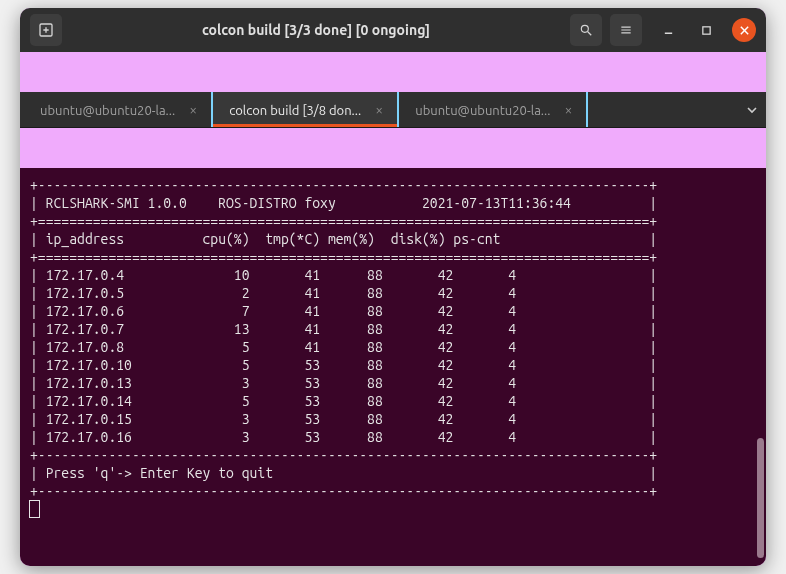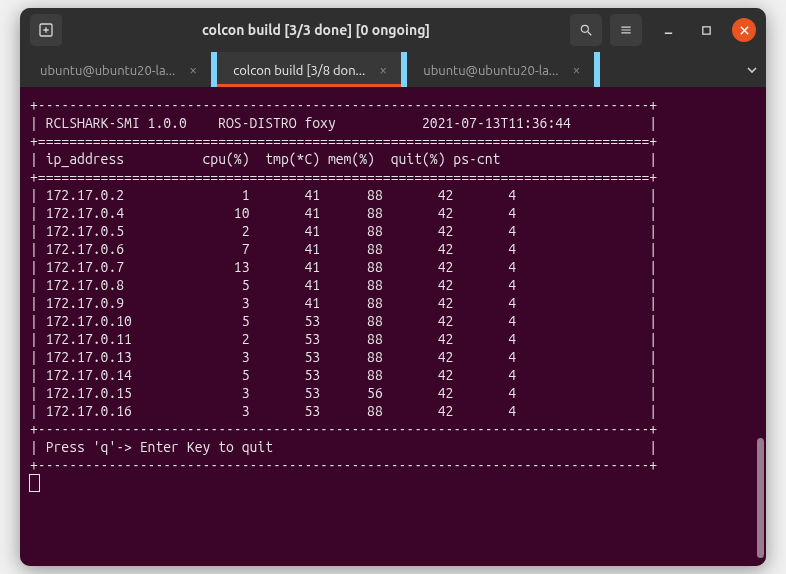--- a/index.html
+++ b/index.html
@@ -10,26 +10,27 @@
     height: 574px;
     overflow: hidden;
     position: relative;
   }
   .window {
     position: absolute;
     top: 8px;
     left: 20px;
     width: 746px;
     height: 558px;
-    background: #a16207;
+    background: #f0abfc;
     border-radius: 10px;
     box-shadow: 0 4px 20px rgba(0,0,0,0.4);
     overflow: hidden;
     display: flex;
     flex-direction: column;
+    gap: 40px;
   }
   .titlebar {
     height: 44px;
     background: #2f2f2f;
     display: flex;
     align-items: center;
     padding: 0 10px;
     gap: 8px;
   }
   .titlebar-left {
@@ -88,21 +89,21 @@
   }
   .tab {
     display: flex;
     align-items: center;
     padding: 0 10px 0 16px;
     gap: 10px;
     color: #a0a0a0;
     font-size: 13px;
     cursor: pointer;
     max-width: 220px;
-    border-right: 6px solid #7dd3fc;
+    border-right: 2px solid #7dd3fc;
   }
   .tab.active {
     color: #eaeaea;
     box-shadow: inset 0 -3px 0 #e95420;
     background: #383838;
   }
   .tab-label {
     white-space: nowrap;
     overflow: hidden;
     text-overflow: ellipsis;
@@ -230,34 +231,31 @@
     </div>
   </div>
 
   <div class="terminal" id="terminal-body">
     <div class="scrollbar-track">
       <div class="scrollbar-thumb"></div>
     </div>
   <div class="term-line">+------------------------------------------------------------------------------+</div>
       <div class="term-line">| RCLSHARK-SMI 1.0.0    ROS-DISTRO foxy           2021-07-13T11:36:44          |</div>
       <div class="term-line">+==============================================================================+</div>
-      <div class="term-line">| ip_address          cpu(%)  tmp(*C) mem(%)  quit(%) ps-cnt                   |</div>
+      <div class="term-line">| ip_address          cpu(%)  tmp(*C) mem(%)  disk(%) ps-cnt                   |</div>
       <div class="term-line">+==============================================================================+</div>
-      <div class="term-line">| 172.17.0.2               1       41      88       42       4                 |</div>
       <div class="term-line">| 172.17.0.4              10       41      88       42       4                 |</div>
       <div class="term-line">| 172.17.0.5               2       41      88       42       4                 |</div>
       <div class="term-line">| 172.17.0.6               7       41      88       42       4                 |</div>
       <div class="term-line">| 172.17.0.7              13       41      88       42       4                 |</div>
       <div class="term-line">| 172.17.0.8               5       41      88       42       4                 |</div>
-      <div class="term-line">| 172.17.0.9               3       41      88       42       4                 |</div>
       <div class="term-line">| 172.17.0.10              5       53      88       42       4                 |</div>
-      <div class="term-line">| 172.17.0.11              2       53      88       42       4                 |</div>
       <div class="term-line">| 172.17.0.13              3       53      88       42       4                 |</div>
       <div class="term-line">| 172.17.0.14              5       53      88       42       4                 |</div>
-      <div class="term-line">| 172.17.0.15              3       53      56       42       4                 |</div>
+      <div class="term-line">| 172.17.0.15              3       53      88       42       4                 |</div>
       <div class="term-line">| 172.17.0.16              3       53      88       42       4                 |</div>
       <div class="term-line">+------------------------------------------------------------------------------+</div>
       <div class="term-line">| Press 'q'-&gt; Enter Key to quit                                                |</div>
       <div class="term-line">+------------------------------------------------------------------------------+</div>
       <div class="term-line"><span class="cursor"></span></div>
     </div>
 
 </div>
 
 </body></html>

